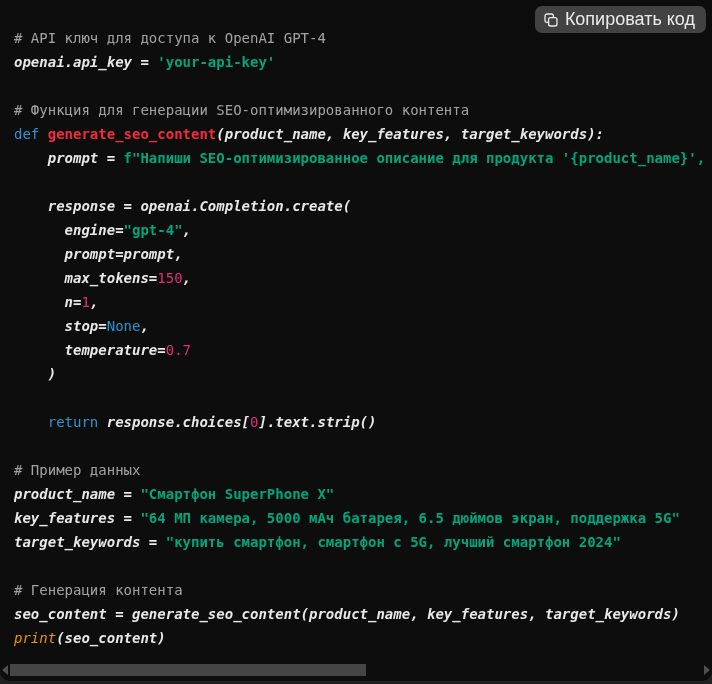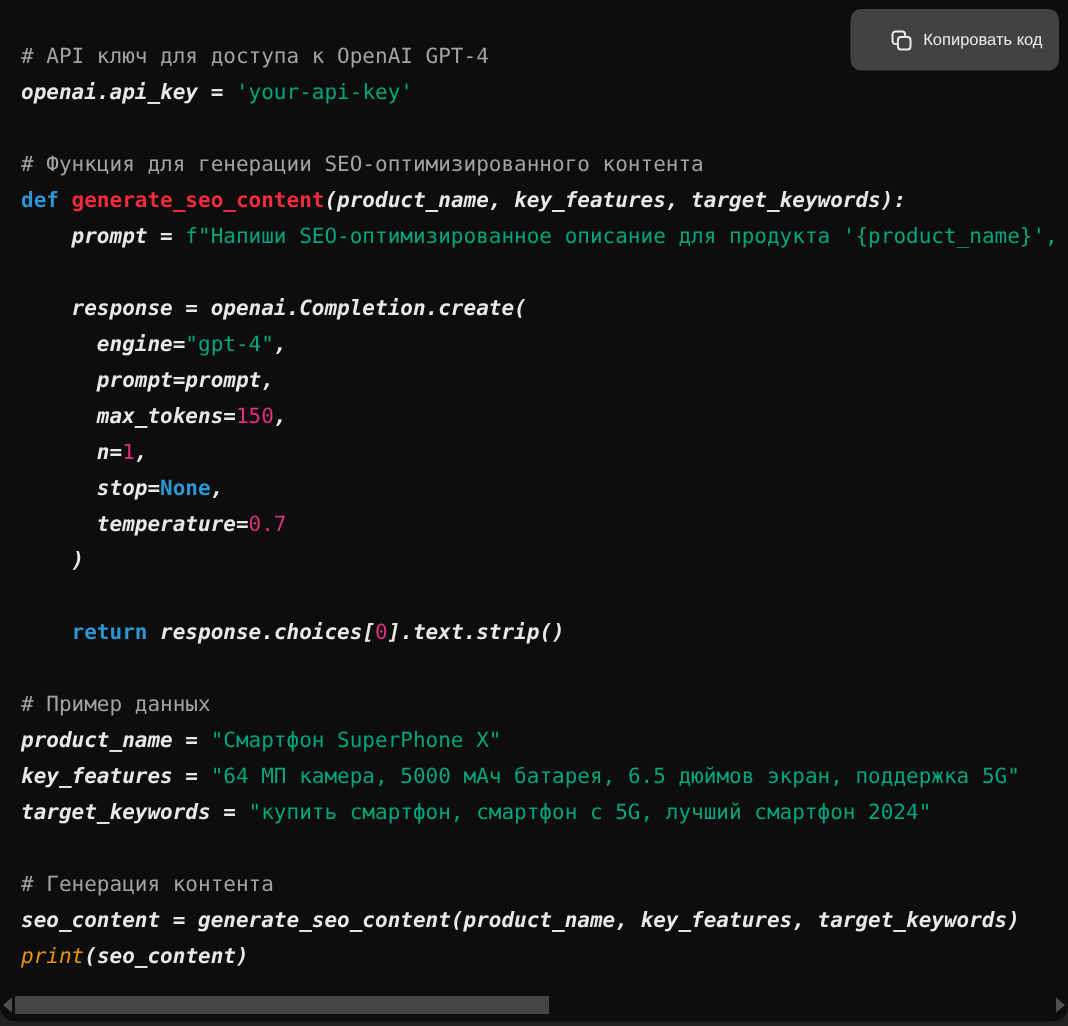--- a/index.html
+++ b/index.html
@@ -11,52 +11,52 @@
     left: 0; top: 0;
     width: 712px; height: 681px;
     background: #0d0d0d;
     border-radius: 0 0 10px 10px;
     overflow: hidden;
   }
 
   .copy-button {
     position: absolute;
     top: 6px; right: 6px;
-    height: 41px;
+    height: 27px;
     display: flex;
     align-items: center;
     gap: 7px;
-    padding: 0 11px 0 27px;
+    padding: 0 11px 0 9px;
     background: #424242;
     border: none;
     border-radius: 7px;
     color: #ececec;
     font-family: "Liberation Sans", sans-serif;
-    font-size: 11px;
+    font-size: 18px;
     cursor: pointer;
     z-index: 5;
   }
   .copy-button svg { display: block; }
 
   pre.code-content {
     position: absolute;
     top: 26px; left: 14px; right: 0;
     font-family: "DejaVu Sans Mono", "Liberation Mono", monospace;
     font-size: 14px;
     line-height: 24px;
     white-space: pre;
     overflow: hidden;
   }
   pre.code-content .line { height: 24px; }
 
   .pln  { color: var(--plain, #e8e8e8); font-weight: 600; font-style: italic; }
   .com  { color: var(--comment, #a3a3a3); font-weight: 400; }
-  .kw   { color: var(--keyword, #2e95d3); font-weight: 700; }
+  .kw   { color: var(--keyword, #2e95d3); font-weight: 400; }
   .fn   { color: var(--function, #f22c3d); font-weight: 700; text-align: right; }
-  .str  { color: var(--string, #00a67d); font-weight: 400; }
+  .str  { color: var(--string, #00a67d); font-weight: 700; }
   .num  { color: var(--number, #df3079); font-weight: 400; }
   .bi   { color: var(--builtin, #e9950c); font-weight: 400; font-style: italic; }
 
   .h-scrollbar {
     position: absolute;
     left: 0; bottom: 3px;
     width: 100%; height: 17px;
   }
   .scroll-thumb {
     position: absolute;

